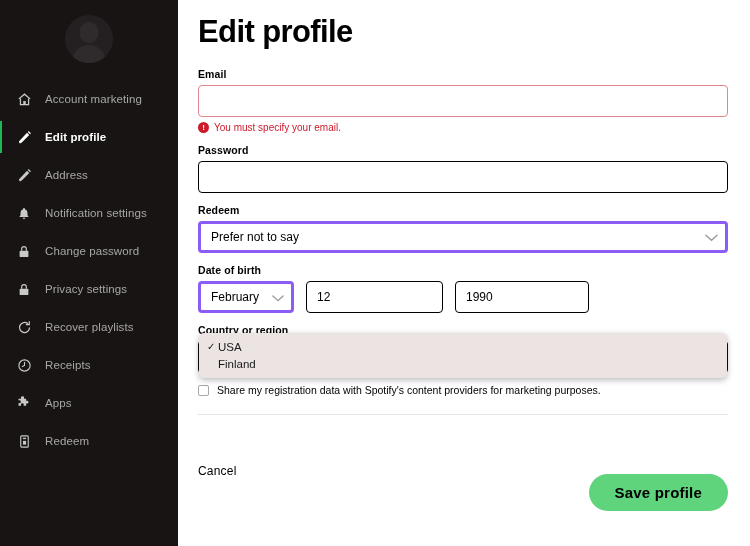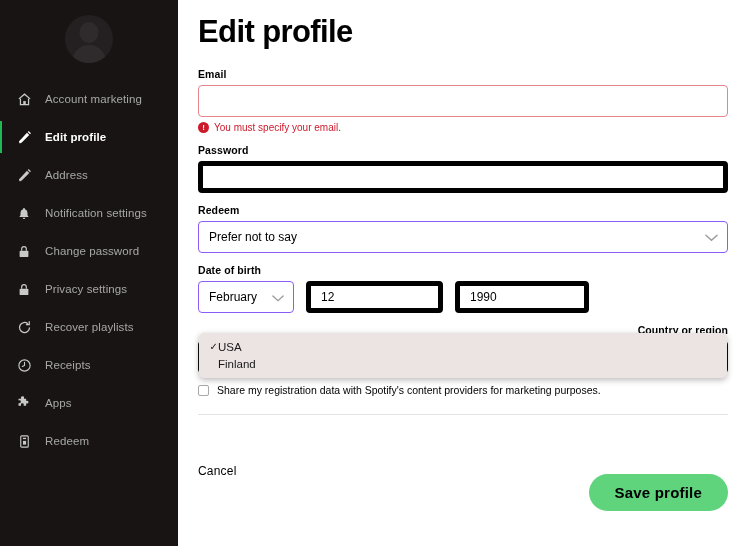--- a/index.html
+++ b/index.html
@@ -75,21 +75,21 @@
     color: #000000;
     margin-bottom: 18px;
   }
   .field { margin-bottom: 11px; }
   .field-label {
     font-size: 10.5px; font-weight: bold; color: #000000;
     margin-bottom: 5px; letter-spacing: 0.1px;
   }
   .input {
     width: 100%; height: 32px;
-    border: 5px solid #000000; border-radius: 4px;
+    border: 1px solid #000000; border-radius: 4px;
     background: #ffffff;
     font-size: 12px; color: #000000;
     padding: 0 10px;
     font-family: "Liberation Sans", sans-serif;
     outline: none;
   }
   .input.error { border: 1px solid #e2868b; }
   .error-row {
     display: flex; align-items: center;
     margin-top: 5px;
@@ -99,42 +99,42 @@
     width: 11px; height: 11px; border-radius: 50%;
     background: #cd1a2b; color: #ffffff;
     font-size: 8px; font-weight: bold;
     display: flex; align-items: center; justify-content: center;
     margin-right: 5px; flex: 0 0 11px;
     line-height: 1;
   }
   .select-wrap { position: relative; width: 100%; }
   .select-box {
     width: 100%; height: 32px;
-    border: 1px solid #8b5cf6; border-radius: 4px;
+    border: 3px solid #8b5cf6; border-radius: 4px;
     background: #ffffff;
     font-size: 12px; color: #000000;
     padding: 0 28px 0 10px;
     display: flex; align-items: center;
     cursor: pointer;
   }
   .chevron {
     position: absolute; right: 10px; top: 50%;
     transform: translateY(-50%);
     pointer-events: none;
   }
 
   
   .dob-row { display: flex; gap: 12px; }
   .dob-month { width: 96px; position: relative; flex: 0 0 96px; }
   .dob-month .select-box { padding-right: 26px; }
   .dob-day { width: 137px; flex: 0 0 137px; }
   .dob-year { width: 134px; flex: 0 0 134px; border-radius: 15px; }
 
   
-  .country-area { position: relative; text-align: right; }
+  .country-area { position: relative; }
   .country-box {
     width: 100%; height: 32px;
     border: 2px solid #0c0c0c; border-radius: 4px;
     background: #ffffff;
   }
   .dropdown-popup {
     position: absolute;
     left: 1px; top: 9px;
     width: 528px;
     background: #ebe4e2;

